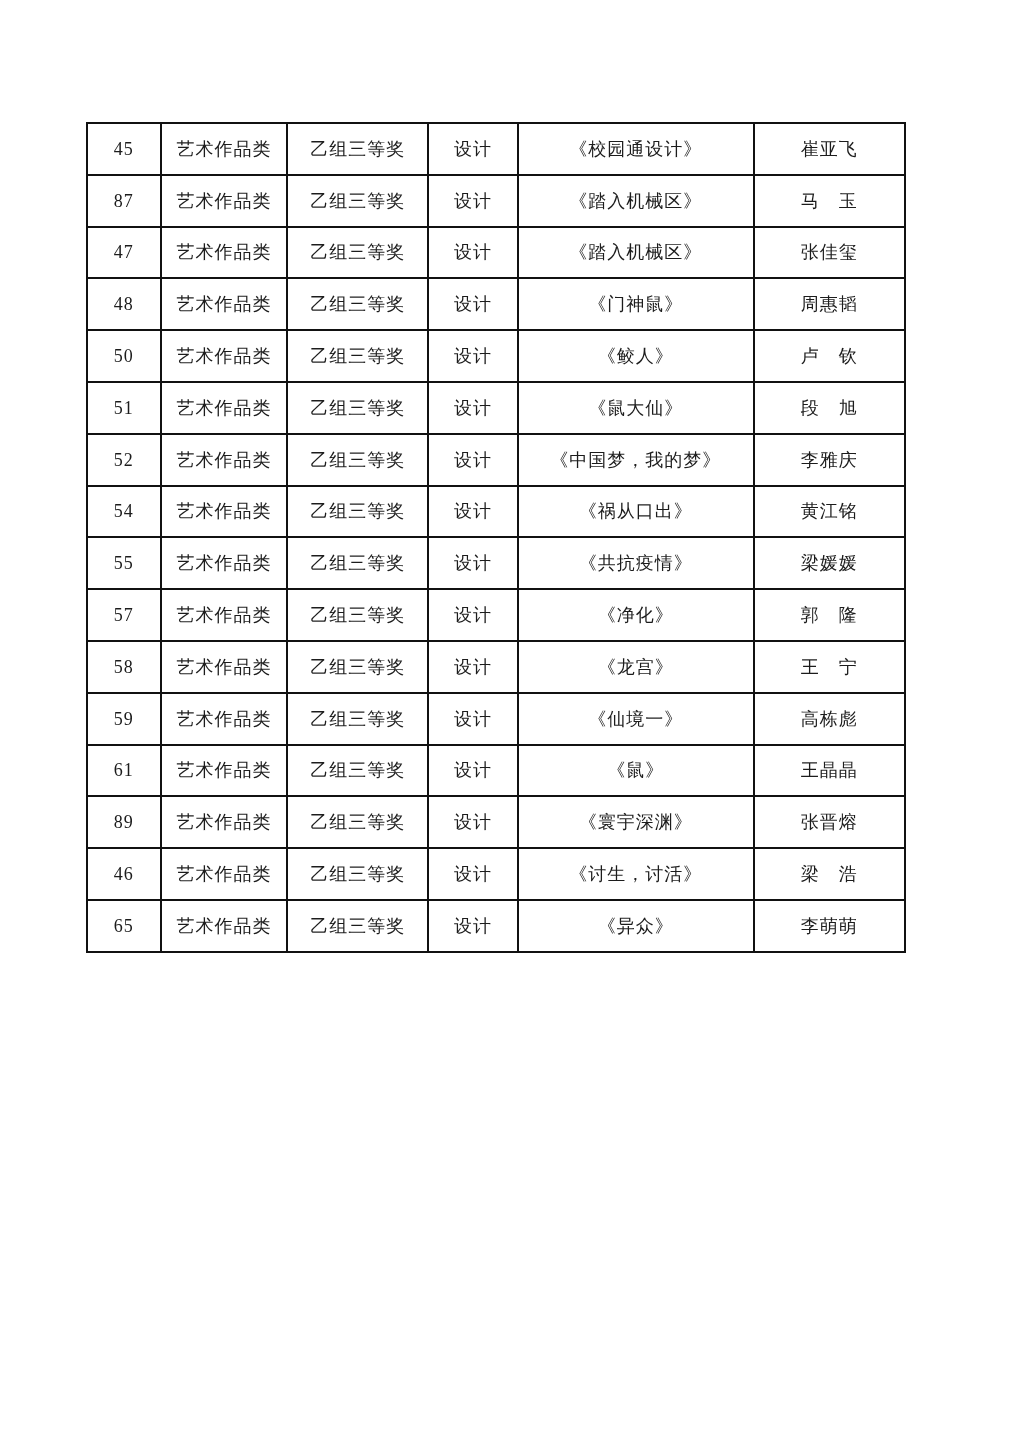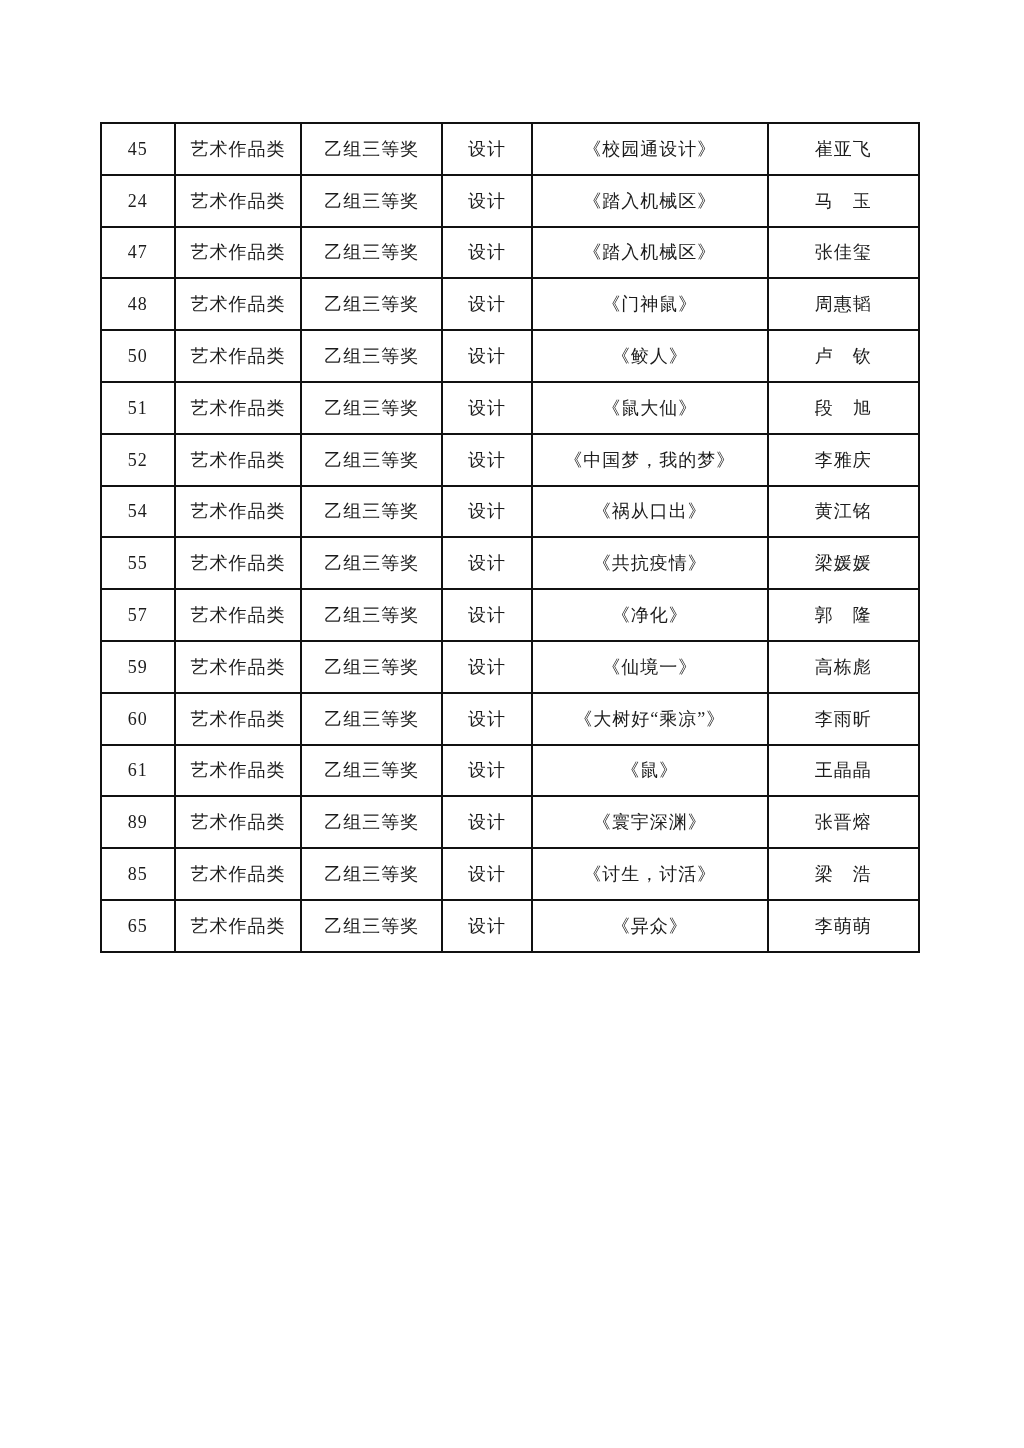--- a/index.html
+++ b/index.html
@@ -9,21 +9,21 @@
     width: 1024px;
     height: 1448px;
     background: #ffffff;
     margin: 0 auto;
     font-family: "Liberation Serif", "DejaVu Serif", serif;
     color: #1c1c1c;
     overflow: hidden;
   }
   .table-wrap {
     position: absolute;
-    left: 100px;
+    left: 86px;
     top: 122px;
     width: 820px;
   }
   table.awards {
     width: 100%;
     border-collapse: collapse;
     table-layout: fixed;
     border: 2px solid #111111;
   }
   table.awards td {
@@ -63,21 +63,21 @@
   <tr>
     <td class="cell-no">45</td>
     <td class="cell-cat">艺术作品类</td>
     <td class="cell-award">乙组三等奖</td>
     <td class="cell-type">设计</td>
     <td class="cell-title">《校园通设计》</td>
     <td class="cell-author">崔亚飞</td>
   </tr>
 
   <tr>
-    <td class="cell-no">24</td>
+    <td class="cell-no">87</td>
     <td class="cell-cat">艺术作品类</td>
     <td class="cell-award">乙组三等奖</td>
     <td class="cell-type">设计</td>
     <td class="cell-title">《踏入机械区》</td>
     <td class="cell-author">马　玉</td>
   </tr>
 
   <tr>
     <td class="cell-no">47</td>
     <td class="cell-cat">艺术作品类</td>
@@ -146,59 +146,59 @@
 
   <tr>
     <td class="cell-no">57</td>
     <td class="cell-cat">艺术作品类</td>
     <td class="cell-award">乙组三等奖</td>
     <td class="cell-type">设计</td>
     <td class="cell-title">《净化》</td>
     <td class="cell-author">郭　隆</td>
   </tr>
 
+  <tr>
+    <td class="cell-no">58</td>
+    <td class="cell-cat">艺术作品类</td>
+    <td class="cell-award">乙组三等奖</td>
+    <td class="cell-type">设计</td>
+    <td class="cell-title">《龙宫》</td>
+    <td class="cell-author">王　宁</td>
+  </tr>
 
   <tr>
     <td class="cell-no">59</td>
     <td class="cell-cat">艺术作品类</td>
     <td class="cell-award">乙组三等奖</td>
     <td class="cell-type">设计</td>
     <td class="cell-title">《仙境一》</td>
     <td class="cell-author">高栋彪</td>
   </tr>
 
-  <tr>
-    <td class="cell-no">60</td>
-    <td class="cell-cat">艺术作品类</td>
-    <td class="cell-award">乙组三等奖</td>
-    <td class="cell-type">设计</td>
-    <td class="cell-title">《大树好“乘凉”》</td>
-    <td class="cell-author">李雨昕</td>
-  </tr>
 
   <tr>
     <td class="cell-no">61</td>
     <td class="cell-cat">艺术作品类</td>
     <td class="cell-award">乙组三等奖</td>
     <td class="cell-type">设计</td>
     <td class="cell-title">《鼠》</td>
     <td class="cell-author">王晶晶</td>
   </tr>
 
   <tr>
     <td class="cell-no">89</td>
     <td class="cell-cat">艺术作品类</td>
     <td class="cell-award">乙组三等奖</td>
     <td class="cell-type">设计</td>
     <td class="cell-title">《寰宇深渊》</td>
     <td class="cell-author">张晋熔</td>
   </tr>
 
   <tr>
-    <td class="cell-no">85</td>
+    <td class="cell-no">46</td>
     <td class="cell-cat">艺术作品类</td>
     <td class="cell-award">乙组三等奖</td>
     <td class="cell-type">设计</td>
     <td class="cell-title">《讨生，讨活》</td>
     <td class="cell-author">梁　浩</td>
   </tr>
 
 
   <tr>
     <td class="cell-no">65</td>

